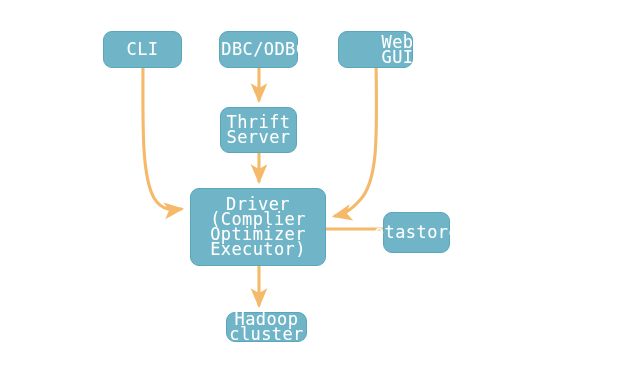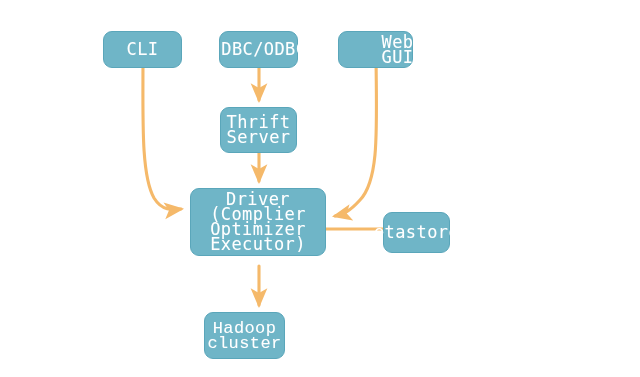--- a/index.html
+++ b/index.html
@@ -38,23 +38,23 @@
     line-height: 15px;
     letter-spacing: 0.4px;
     z-index: 3;
     text-shadow: 0 0 1px rgba(255,255,255,0.25);
   }
   .node .lbl { white-space: pre-line; }
   #node-cli       { left: 103px; top: 31px;  width: 79px;  height: 37px; }
   #node-jdbc      { left: 219px; top: 31px;  width: 79px;  height: 37px; }
   #node-webgui    { left: 338px; top: 31px;  width: 75px;  height: 37px; padding-left: 44px; }
   #node-thrift    { left: 220px; top: 107px; width: 77px;  height: 46px; }
-  #node-driver    { left: 190px; top: 188px; width: 136px; height: 68px; }
+  #node-driver    { left: 190px; top: 188px; width: 136px; height: 78px; }
   #node-metastore { left: 383px; top: 212px; width: 67px;  height: 41px; }
-  #node-hadoop    { left: 204px; top: 312px; width: 81px;  height: 47px; font-family: Liberation Mono, monospace; }
+  #node-hadoop    { left: 226px; top: 312px; width: 81px;  height: 30px; }
   #node-webgui .lbl { position: relative; z-index: 2; }
   .cursor-block {
     display: inline-block;
     width: 7px;
     height: 11px;
     background: #ffffff;
     vertical-align: -1px;
     margin-right: 0px;
   }
 </style>

